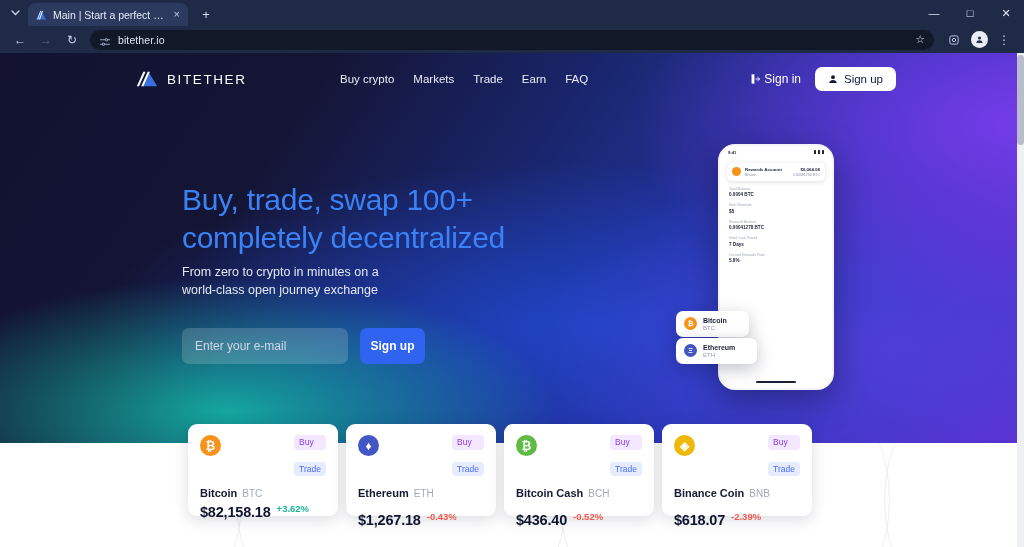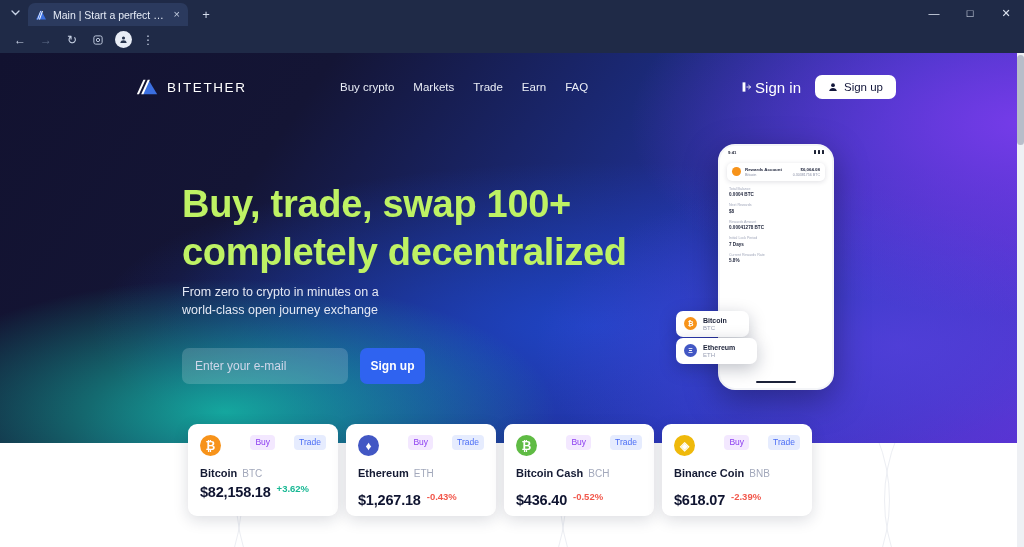--- a/index.html
+++ b/index.html
@@ -87,42 +87,42 @@
   .arc {
     position: absolute; border: 1px solid #eceef3; border-radius: 50%;
   }
   .arc1 { width: 330px; height: 330px; left: -88px; top: -108px; }
   .arc2 { width: 330px; height: 330px; left: 236px; top: -108px; }
   .arc3 { width: 330px; height: 330px; left: 560px; top: -108px; }
   .arc4 { width: 330px; height: 330px; left: 884px; top: -108px; }
 
   
   .nav {
-    position: absolute; top: 8px; left: 0; width: 1024px; height: 52px;
+    position: absolute; top: 0; left: 0; width: 1024px; height: 52px;
     display: flex; align-items: center; z-index: 20;
   }
   .brand { position: absolute; left: 136px; display: flex; align-items: center; gap: 9px; }
   .brand-name { color: #fff; font-size: 13.5px; letter-spacing: 1.6px; font-weight: 400; }
   .navlinks { position: absolute; left: 340px; display: flex; align-items: center; gap: 19px; }
   .navlink { color: #e9edf6; font-size: 11.5px; white-space: nowrap; }
   .rewards {
     color: #3fe0b0; font-size: 11.5px; white-space: nowrap;
     border: 1px solid rgba(63,224,176,.32); border-radius: 6px;
     padding: 5px 10px; background: rgba(16,70,70,.3);
   }
   .nav-right { position: absolute; right: 128px; display: flex; align-items: center; gap: 14px; }
-  .signin { display: flex; align-items: center; gap: 4px; color: #fff; font-size: 15px; }
+  .signin { display: flex; align-items: center; gap: 4px; color: #fff; font-size: 12px; }
   .signup-btn {
     display: flex; align-items: center; gap: 6px; background: #fff; color: #12163a;
     font-size: 11.5px; border-radius: 7px; padding: 6px 13px; font-weight: 400;
   }
 
   
   .hero-copy { position: absolute; left: 182px; top: 128px; z-index: 10; }
-  .h1 { color: #bef264; font-size: 38px; line-height: 1.25; font-weight: 700; letter-spacing: -.3px; }
+  .h1 { color: #3b82f6; font-size: 30px; line-height: 1.25; font-weight: 400; letter-spacing: -.3px; }
   .sub { color: #e3e8f4; font-size: 12.5px; line-height: 1.42; margin-top: 8px; }
   .emailrow { display: flex; align-items: center; gap: 12px; margin-top: 28px; }
   .email-input {
     width: 166px; height: 36px; border-radius: 7px; border: none; outline: none;
     background: rgba(255,255,255,.17); color: #fff; font-size: 12px; padding: 0 13px;
     font-family: "Liberation Sans", sans-serif;
   }
   .email-input::placeholder { color: #cfd7ea; }
   .signup2 {
     width: 65px; height: 36px; border-radius: 7px; background: #2f63f0; border: none;
@@ -189,21 +189,21 @@
     width: 150px; height: 92px; background: #fff; border-radius: 9px;
     box-shadow: 0 4px 15px rgba(17,24,56,.15);
     padding: 11px 12px; position: relative;
   }
   .card-top { display: flex; align-items: flex-start; }
   .coin-ic {
     width: 21px; height: 21px; border-radius: 50%;
     display: flex; align-items: center; justify-content: center;
     color: #fff; font-size: 12px; font-weight: 700; line-height: 1;
   }
-  .badges { margin-left: auto; display: flex; gap: 19px; }
+  .badges { margin-left: auto; display: flex; gap: 12px; flex-direction: column; }
   .badge { font-size: 8.5px; border-radius: 4px; padding: 2px 5px; line-height: 1.25; }
   .badge.buy { color: #8b3cf0; background: #f3e8ff; }
   .badge.trade { color: #4a6df5; background: #e6ecfe; }
   .coin-line { margin-top: 11px; display: flex; align-items: baseline; gap: 5px; }
   .coin-name { font-size: 11px; color: #141a33; font-weight: 700; }
   .coin-sym { font-size: 10px; color: #a2a8bb; }
   .price-line { margin-top: 5px; display: flex; align-items: baseline; gap: 6px; }
   .price { font-size: 14.5px; color: #0f1430; font-weight: 700; letter-spacing: -.2px; }
   .chg { font-size: 9.5px; font-weight: 700; position: relative; top: -5px; }
   .chg.up { color: #18b894; }
@@ -244,20 +244,31 @@
       <div class="winbtn">—</div>
       <div class="winbtn">□</div>
       <div class="winbtn">✕</div>
     </div>
   </div>
 
   <div class="toolbar">
     <div class="tb-ico">←</div>
     <div class="tb-ico dim">→</div>
     <div class="tb-ico">↻</div>
+    <div class="omnibox">
+      <span class="omni-ico">
+        <svg width="12" height="12" viewBox="0 0 16 16">
+          <path d="M2 5h7M11 5h3M2 11h3M7 11h7" stroke="#9fb0cc" stroke-width="1.3" stroke-linecap="round"></path>
+          <circle cx="10" cy="5" r="1.6" fill="none" stroke="#9fb0cc" stroke-width="1.3"></circle>
+          <circle cx="6" cy="11" r="1.6" fill="none" stroke="#9fb0cc" stroke-width="1.3"></circle>
+        </svg>
+      </span>
+      <span class="omni-url">bitether.io</span>
+      <span class="omni-star">☆</span>
+    </div>
     <div class="tb-right">
       <div class="tb-ico">
         <svg width="12" height="12" viewBox="0 0 16 16">
           <rect x="2.5" y="2.5" width="11" height="11" rx="2.5" fill="none" stroke="#cbd5e8" stroke-width="1.2"></rect>
           <circle cx="8" cy="8" r="2.2" fill="none" stroke="#cbd5e8" stroke-width="1.2"></circle>
         </svg>
       </div>
       <div class="tb-ico">
         <span class="avatar-btn">
           <svg width="9" height="9" viewBox="0 0 16 16">

